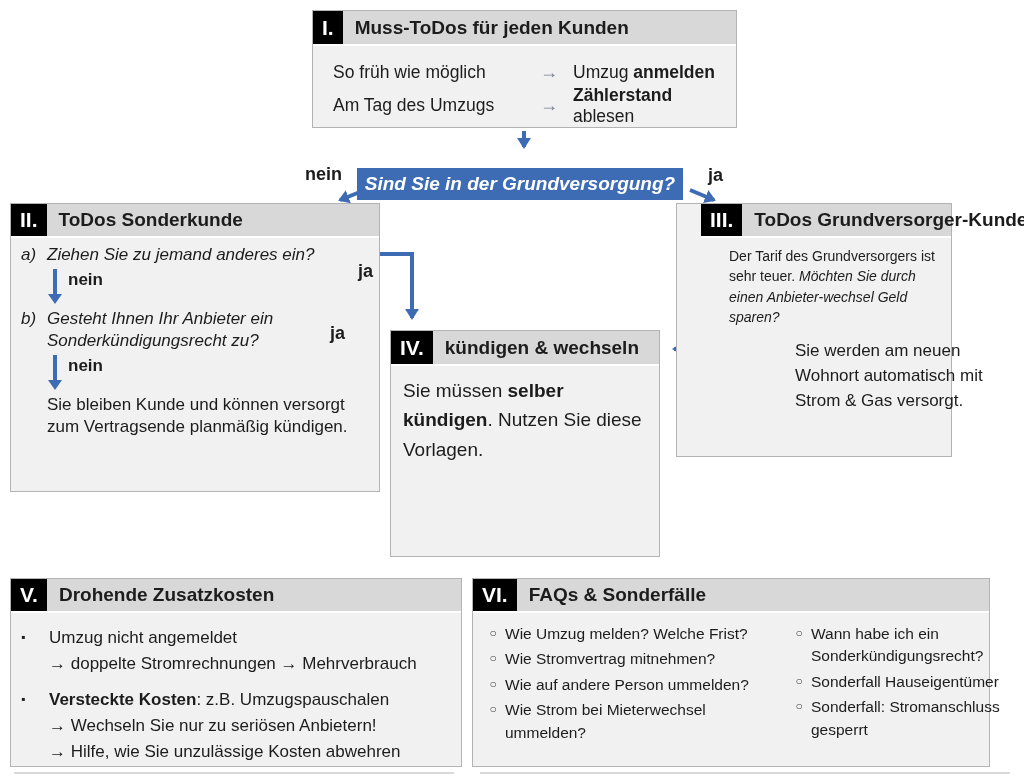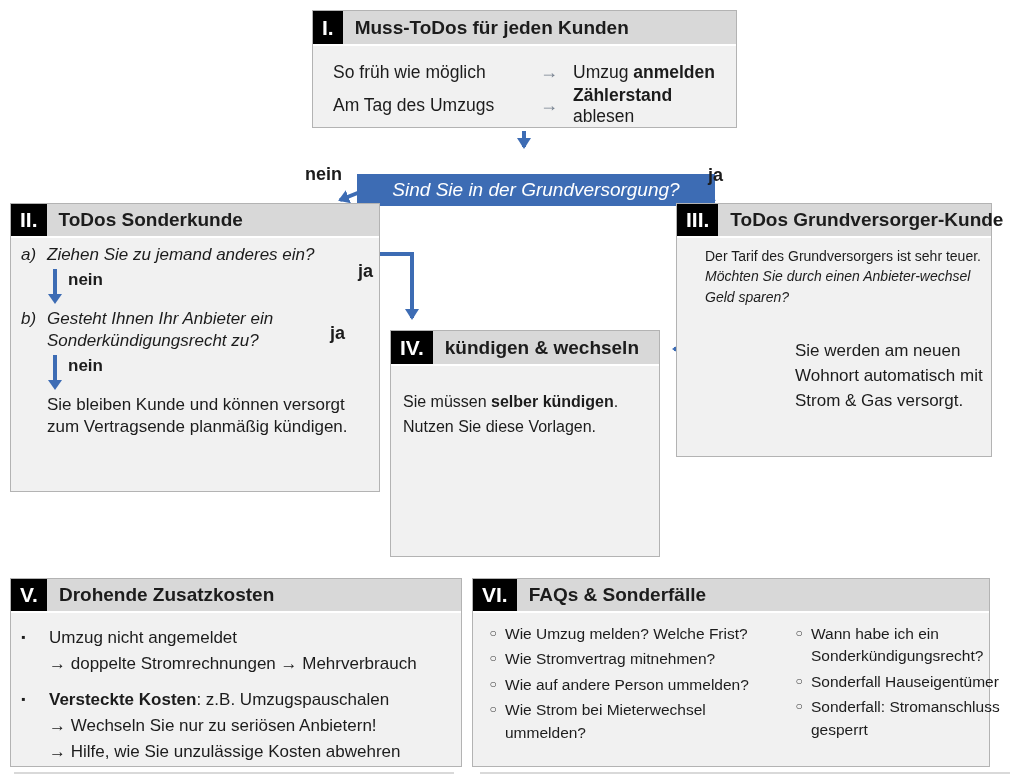--- a/index.html
+++ b/index.html
@@ -20,41 +20,41 @@
 
   
   .b1body{padding:10px 0 0 20px;}
   .irow{display:flex;align-items:center;height:33px;font-size:17.5px;}
   .irow .lcol{width:192px;flex:none;}
   .irow .acol{width:48px;flex:none;text-align:center;color:var(--gray-arrow);font-size:18px;}
   b{font-weight:bold;}
   .it{font-style:italic;}
 
   
-  .qbar{position:absolute;left:357px;top:174px;width:358px;height:32px;background:var(--accent);
-        color:#fff;font-style:italic;font-weight:normal;font-size:19px;text-align:center;line-height:31px;}
+  .qbar{position:absolute;left:357px;top:168px;width:326px;height:32px;background:var(--accent);
+        color:#fff;font-style:italic;font-weight:bold;font-size:19px;text-align:center;line-height:31px;}
   .lbl{position:absolute;font-weight:bold;font-size:18px;line-height:1;}
 
   
   .b2body{padding:6px 10px 0 10px;font-size:17px;line-height:1.3;}
   .qline{display:flex;font-style:italic;}
   .qline .mk{width:26px;flex:none;}
   .nein-row{display:flex;gap:5px;align-items:flex-start;margin:3px 0 3px 26px;font-weight:bold;}
   .varrow{width:16px;height:36px;position:relative;flex:none;}
   .varrow::before{content:"";position:absolute;left:6px;top:0;width:4px;height:25px;background:var(--accent);}
   .varrow::after{content:"";position:absolute;left:1px;top:25px;border-left:7px solid transparent;
                  border-right:7px solid transparent;border-top:10px solid var(--accent);}
   .result2{margin-left:26px;margin-top:2px;}
 
   
   .b3body{padding:8px 10px 0 12px;font-size:14px;line-height:1.45;margin-left:16px;}
   .b3result{position:absolute;left:795px;top:338px;width:220px;font-size:17px;line-height:25px;}
 
   
-  .b4body{padding:24px 14px 0 12px;font-size:16px;line-height:1.55;}
+  .b4body{padding:10px 14px 0 12px;font-size:19px;line-height:1.55;}
   .b4p2{margin-top:13px;}
 
   
   .b5body{padding:8px 8px 0 10px;font-size:17px;line-height:1.3;}
   .b5item{display:flex;margin-top:6px;}
   .b5item .mk{width:28px;flex:none;font-size:12px;padding-top:3px;}
   .b5sub{margin-left:28px;margin-top:4px;white-space:nowrap;}
 
   
   .b6cols{display:flex;padding:10px 4px 0 8px;font-size:15.5px;line-height:1.45;}
@@ -136,21 +136,21 @@
       </div>
       <div class="result2">Sie bleiben Kunde und können versorgt zum Vertragsende planmäßig kündigen.</div>
     </div>
   </div>
 
   <div class="lbl" style="left:358px;top:262px;">ja</div>
   <div class="lbl" style="left:330px;top:324px;">ja</div>
   <div class="lbl" style="left:695px;top:327px;">ja</div>
   <div class="lbl" style="left:749px;top:327px;">nein</div>
 
-  <div class="fbox" style="left:676px;top:203px;width:316px;height:254px;">
+  <div class="fbox" style="left:676px;top:203px;width:276px;height:254px;padding-left:24px;">
     <div class="fhead">
       <span class="chip">III.</span>
       <span class="ttl">ToDos Grundversorger-Kunde</span>
     </div>
     <div class="b3body">
       <span>Der Tarif des Grundversorgers ist sehr teuer. </span><span class="it">Möchten Sie durch einen Anbieter-wechsel Geld sparen?</span>
     </div>
   </div>
   <div class="b3result">Sie werden am neuen Wohnort automatisch mit Strom &amp; Gas versorgt.</div>
 

